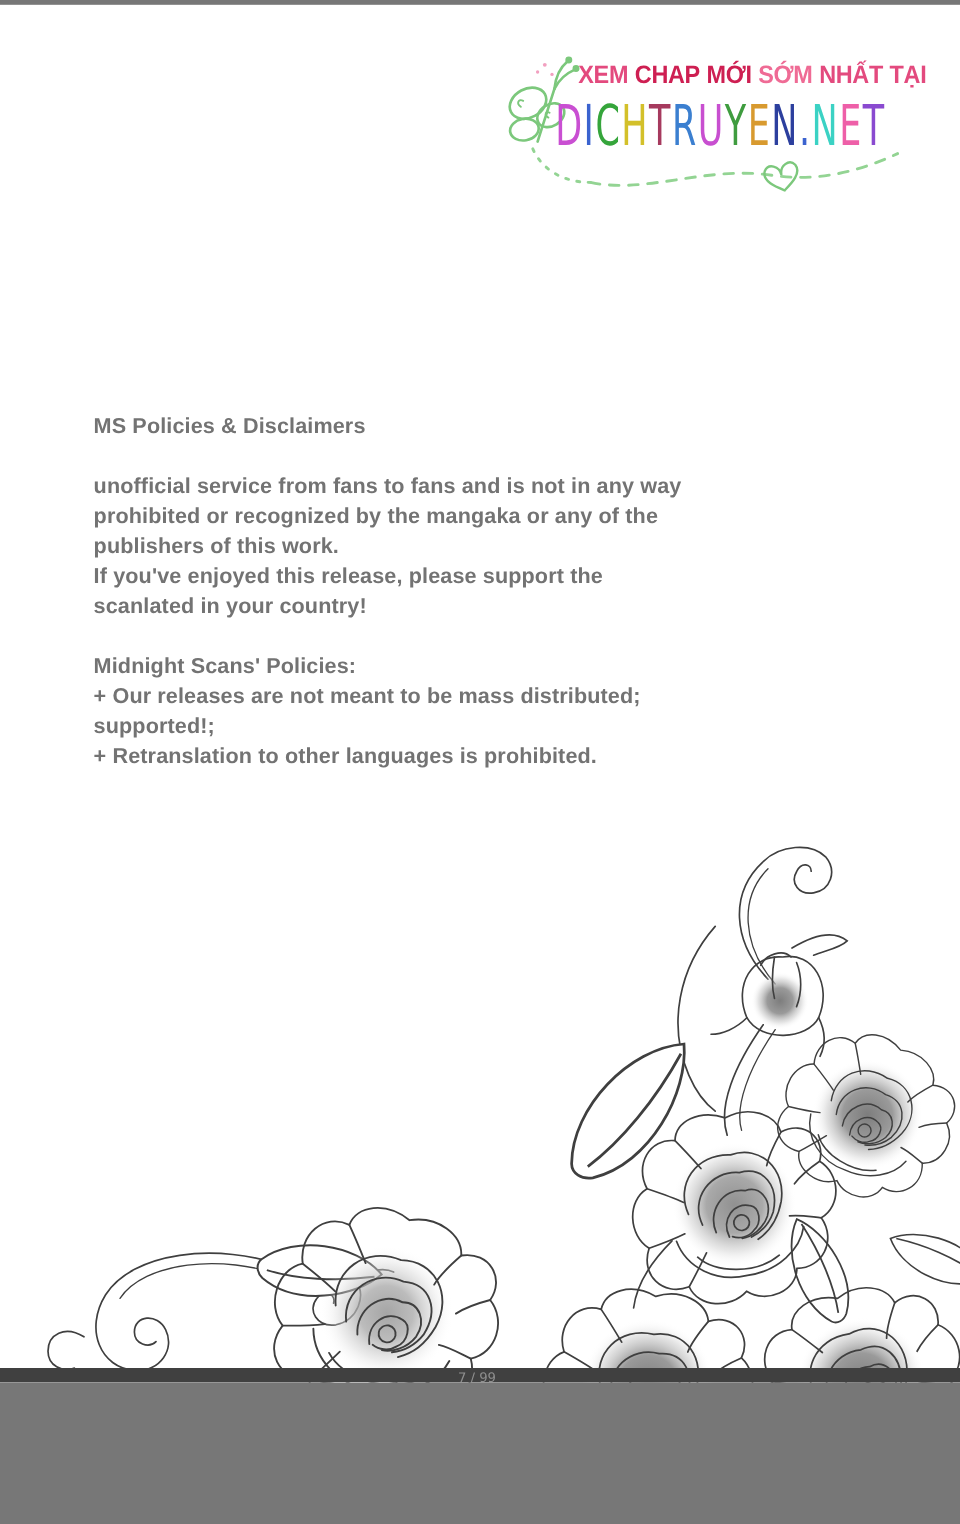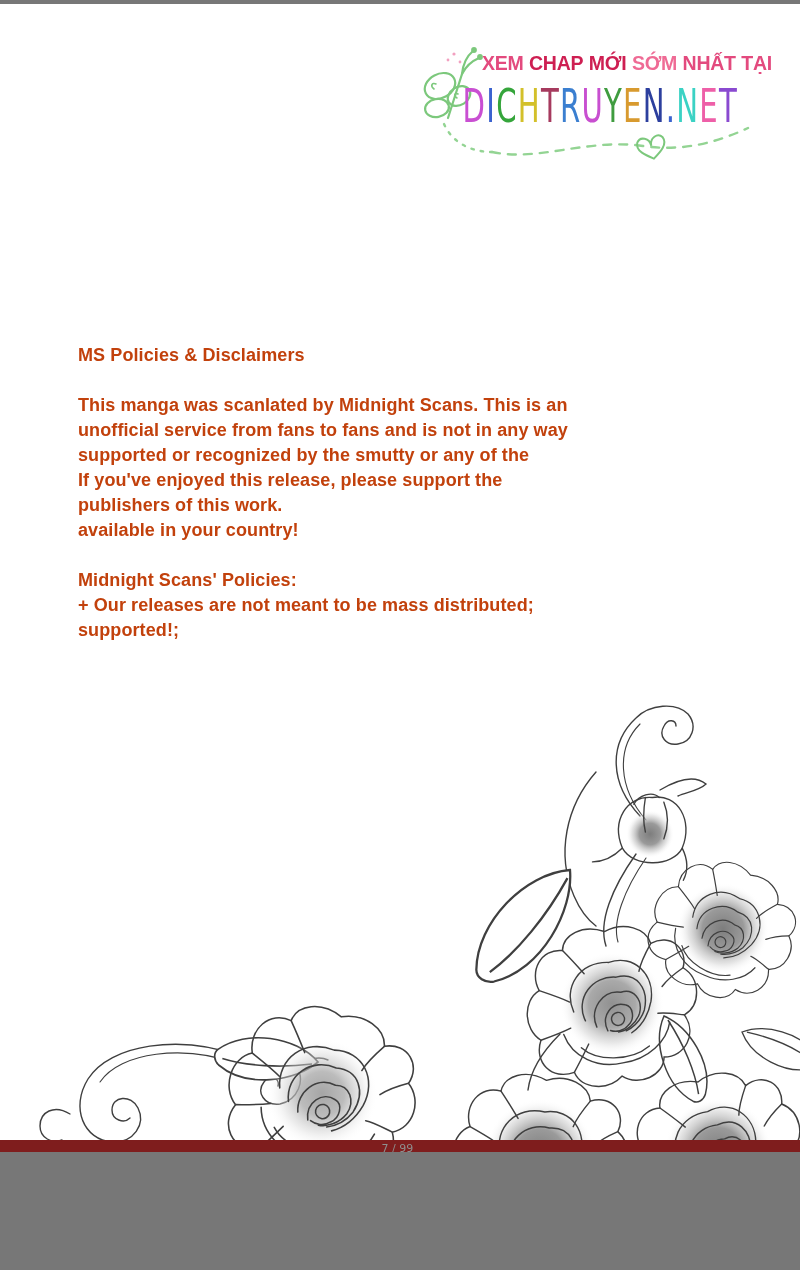--- a/index.html
+++ b/index.html
@@ -33,31 +33,31 @@
     transform:scaleX(0.62);transform-origin:left top;
     white-space:nowrap;
   }
   .sitename span{margin:0 1px;}
 
   
   .body-text{
     position:absolute;left:78px;top:339px;width:520px;
     font-family:"Liberation Sans",sans-serif;
     font-weight:bold;font-size:18px;line-height:25px;
-    color:#c2410c;letter-spacing:0.1px;
+    color:#737373;letter-spacing:0.1px;
   }
   .body-text div{min-height:25px;}
 
   
   .roses{position:absolute;left:0;top:680px;width:800px;height:582px;}
 
   
   .footer-bar{
     position:absolute;left:0;bottom:0;width:800px;height:12px;
-    background:#7f1d1d;overflow:hidden;
+    background:#404040;overflow:hidden;
   }
   .footer-bar span{
     position:absolute;left:50%;top:3px;transform:translateX(-58%);
     color:#8f8f8f;font-size:11px;line-height:12px;
     font-family:"DejaVu Sans",sans-serif;white-space:nowrap;
   }
 </style>
 </head>
 <body>
 
@@ -93,30 +93,30 @@
         <path d="M 0,6 C 0,-2 -9,-6 -13,0 C -17,8 -6,15 0,19 C 6,15 17,8 13,0 C 9,-6 0,-2 0,6 Z" stroke-width="2"></path>
       </g>
     </svg>
     <div class="tagline"><span style="color: rgb(227, 74, 126);">XEM</span><span style="color: rgb(206, 31, 82);">CHAP</span><span style="color: rgb(206, 31, 82);">MỚI</span><span style="color: rgb(239, 107, 149);">SỚM</span><span style="color: rgb(227, 74, 126);">NHẤT</span><span style="color: rgb(227, 74, 126);">TẠI</span></div>
     <div class="sitename"><span style="color: rgb(201, 79, 210);">D</span><span style="color: rgb(59, 99, 207);">I</span><span style="color: rgb(53, 165, 59);">C</span><span style="color: rgb(211, 192, 42);">H</span><span style="color: rgb(166, 58, 94);">T</span><span style="color: rgb(59, 127, 208);">R</span><span style="color: rgb(200, 79, 208);">U</span><span style="color: rgb(63, 156, 63);">Y</span><span style="color: rgb(216, 154, 47);">E</span><span style="color: rgb(44, 63, 158);">N</span><span style="color: rgb(59, 99, 207);">.</span><span style="color: rgb(59, 210, 196);">N</span><span style="color: rgb(238, 95, 168);">E</span><span style="color: rgb(138, 74, 208);">T</span></div>
   </div>
 
   <div class="body-text">
       <div>MS Policies &amp; Disclaimers</div>
       <div></div>
-      <div>This manga was scanlated by Midnight Scans. This is an</div>
       <div>unofficial service from fans to fans and is not in any way</div>
-      <div>supported or recognized by the smutty or any of the</div>
+      <div>prohibited or recognized by the mangaka or any of the</div>
+      <div>publishers of this work.</div>
       <div>If you've enjoyed this release, please support the</div>
-      <div>publishers of this work.</div>
-      <div>available in your country!</div>
+      <div>scanlated in your country!</div>
       <div></div>
       <div>Midnight Scans' Policies:</div>
       <div>+ Our releases are not meant to be mass distributed;</div>
       <div>supported!;</div>
+      <div>+ Retranslation to other languages is prohibited.</div>
     </div>
 
   <svg class="roses" viewBox="0 0 800 582">
     <defs>
       <radialGradient id="shade">
         <stop offset="0%" stop-color="#8f8f8f"></stop>
         <stop offset="40%" stop-color="#ababab"></stop>
         <stop offset="70%" stop-color="#d2d2d2" stop-opacity="0.55"></stop>
         <stop offset="100%" stop-color="#ffffff" stop-opacity="0"></stop>
       </radialGradient>

